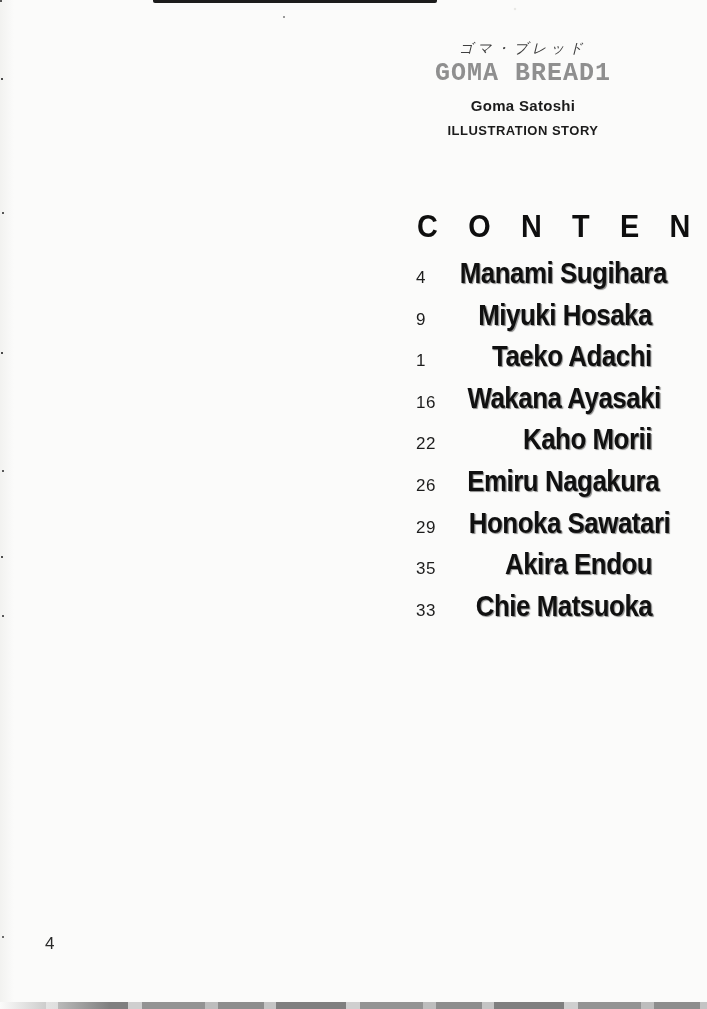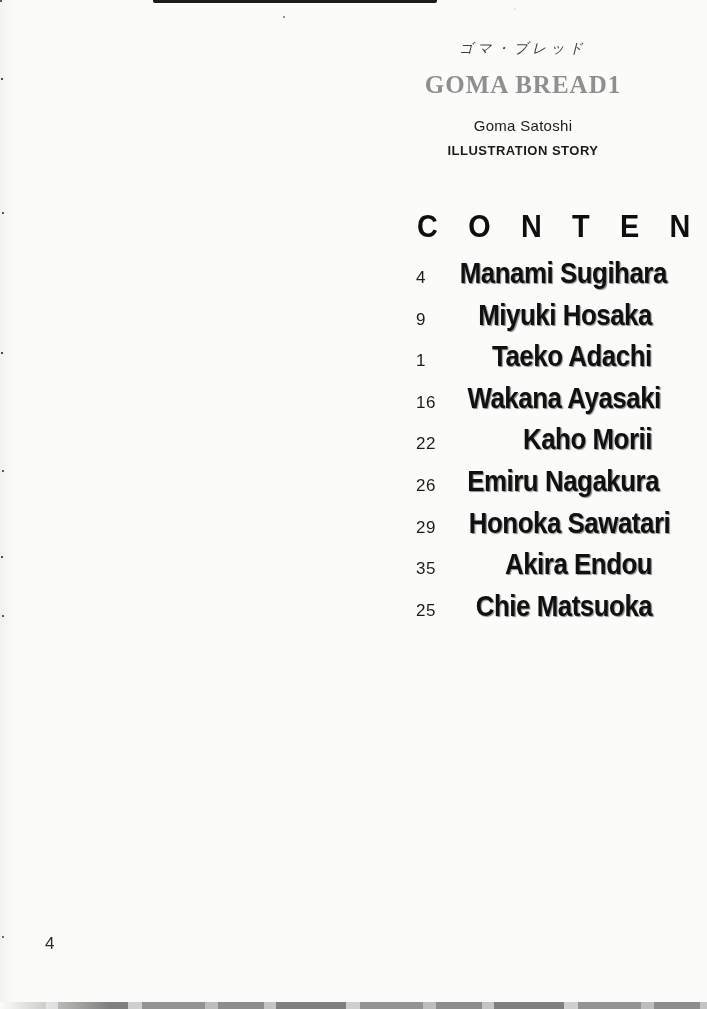--- a/index.html
+++ b/index.html
@@ -43,26 +43,26 @@
       514px 8px 1px 0 #e3e3e0;
   }
 
   
   .header { position:absolute; left:384px; top:38px; width:278px; text-align:center; }
   .katakana {
     font-family:"DejaVu Serif", serif; font-style:italic;
     font-size:14px; letter-spacing:4px; color:#3f3f3f; height:20px; line-height:20px;
   }
   .series {
-    margin-top:14px;
-    font-family:Liberation Serif, serif; font-weight:bold;
+    margin-top:3px;
+    font-family:Liberation Mono, monospace; font-weight:bold;
     font-size:25px; line-height:25px; letter-spacing:1px;
     color:#8f8f8f; white-space:nowrap;
   }
-  .author { margin-top:21px; font-size:15px; line-height:15px; font-weight:normal; color:#1b1b1b; letter-spacing:0.3px; }
+  .author { margin-top:12px; font-size:15px; line-height:15px; font-weight:bold; color:#1b1b1b; letter-spacing:0.3px; }
   .subtitle { margin-top:11px; font-size:13px; line-height:13px; font-weight:bold; color:#1b1b1b; letter-spacing:0.5px; }
 
   
   .title-block { position:absolute; left:408px; top:115px; width:270px; }
   .forget {
     font-family:"DejaVu Serif", serif; font-weight:bold;
     font-size:62px; line-height:62px; letter-spacing:0px;
     color:#7d7d7d; text-align:center; white-space:nowrap;
     transform:scaleX(0.98); transform-origin:center;
   }
@@ -140,21 +140,21 @@
       </div>
       <div class="toc-row">
         <span class="toc-num">29</span>
         <span class="toc-name">Honoka Sawatari</span>
       </div>
       <div class="toc-row">
         <span class="toc-num">35</span>
         <span class="toc-name">Akira Endou</span>
       </div>
       <div class="toc-row">
-        <span class="toc-num">25</span>
+        <span class="toc-num">33</span>
         <span class="toc-name">Chie Matsuoka</span>
       </div>
     </div>
 
   <div class="folio">4</div>
 
   <div class="scan-bottom"></div>
 
 </div>
 

